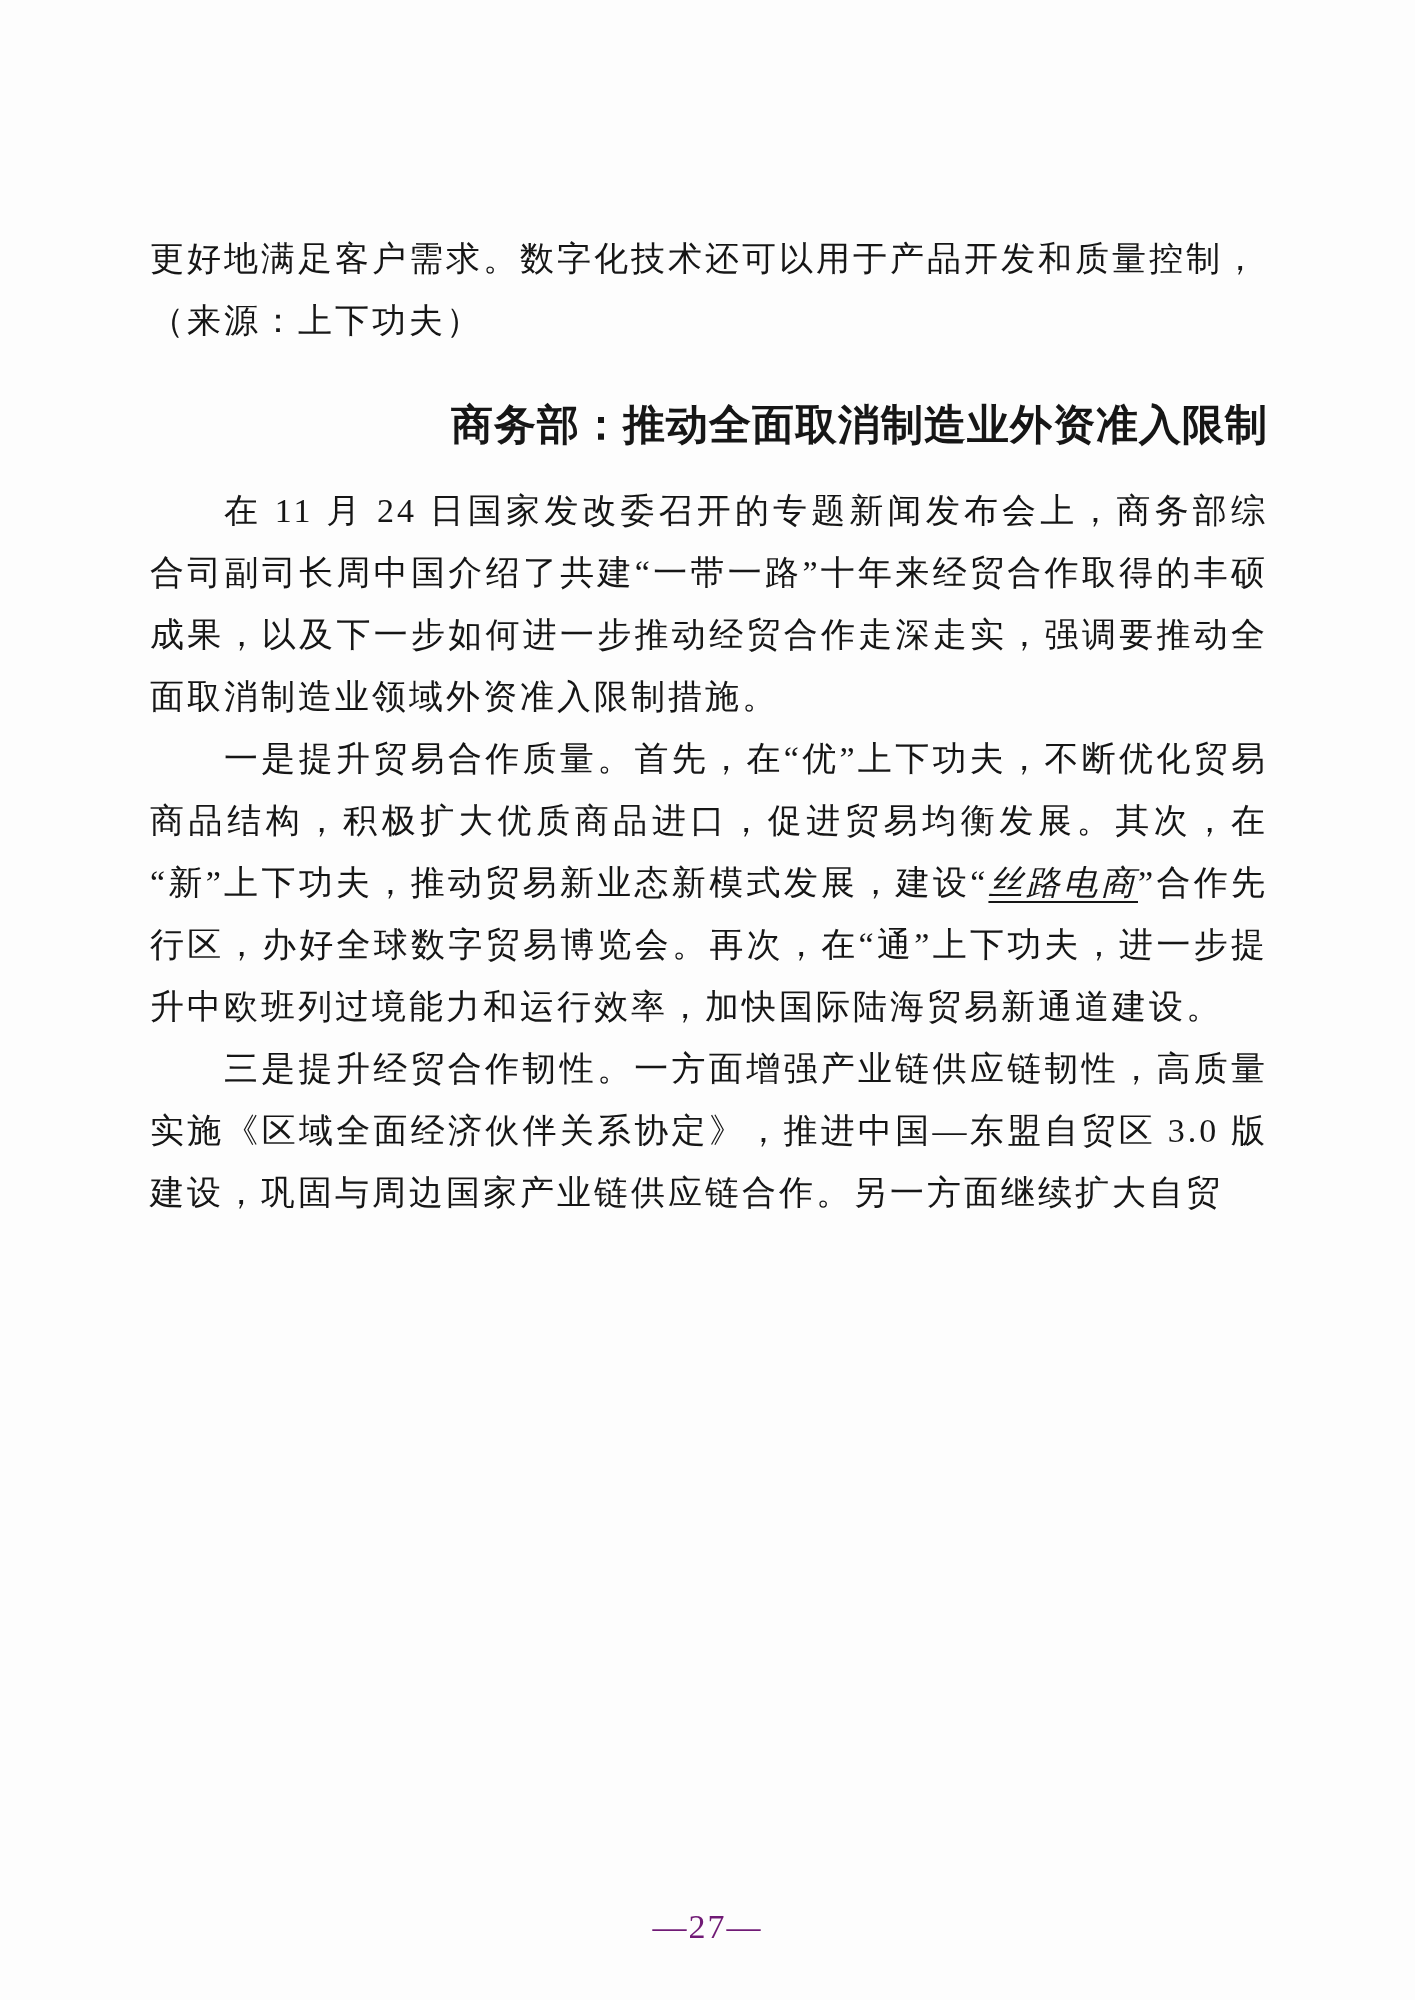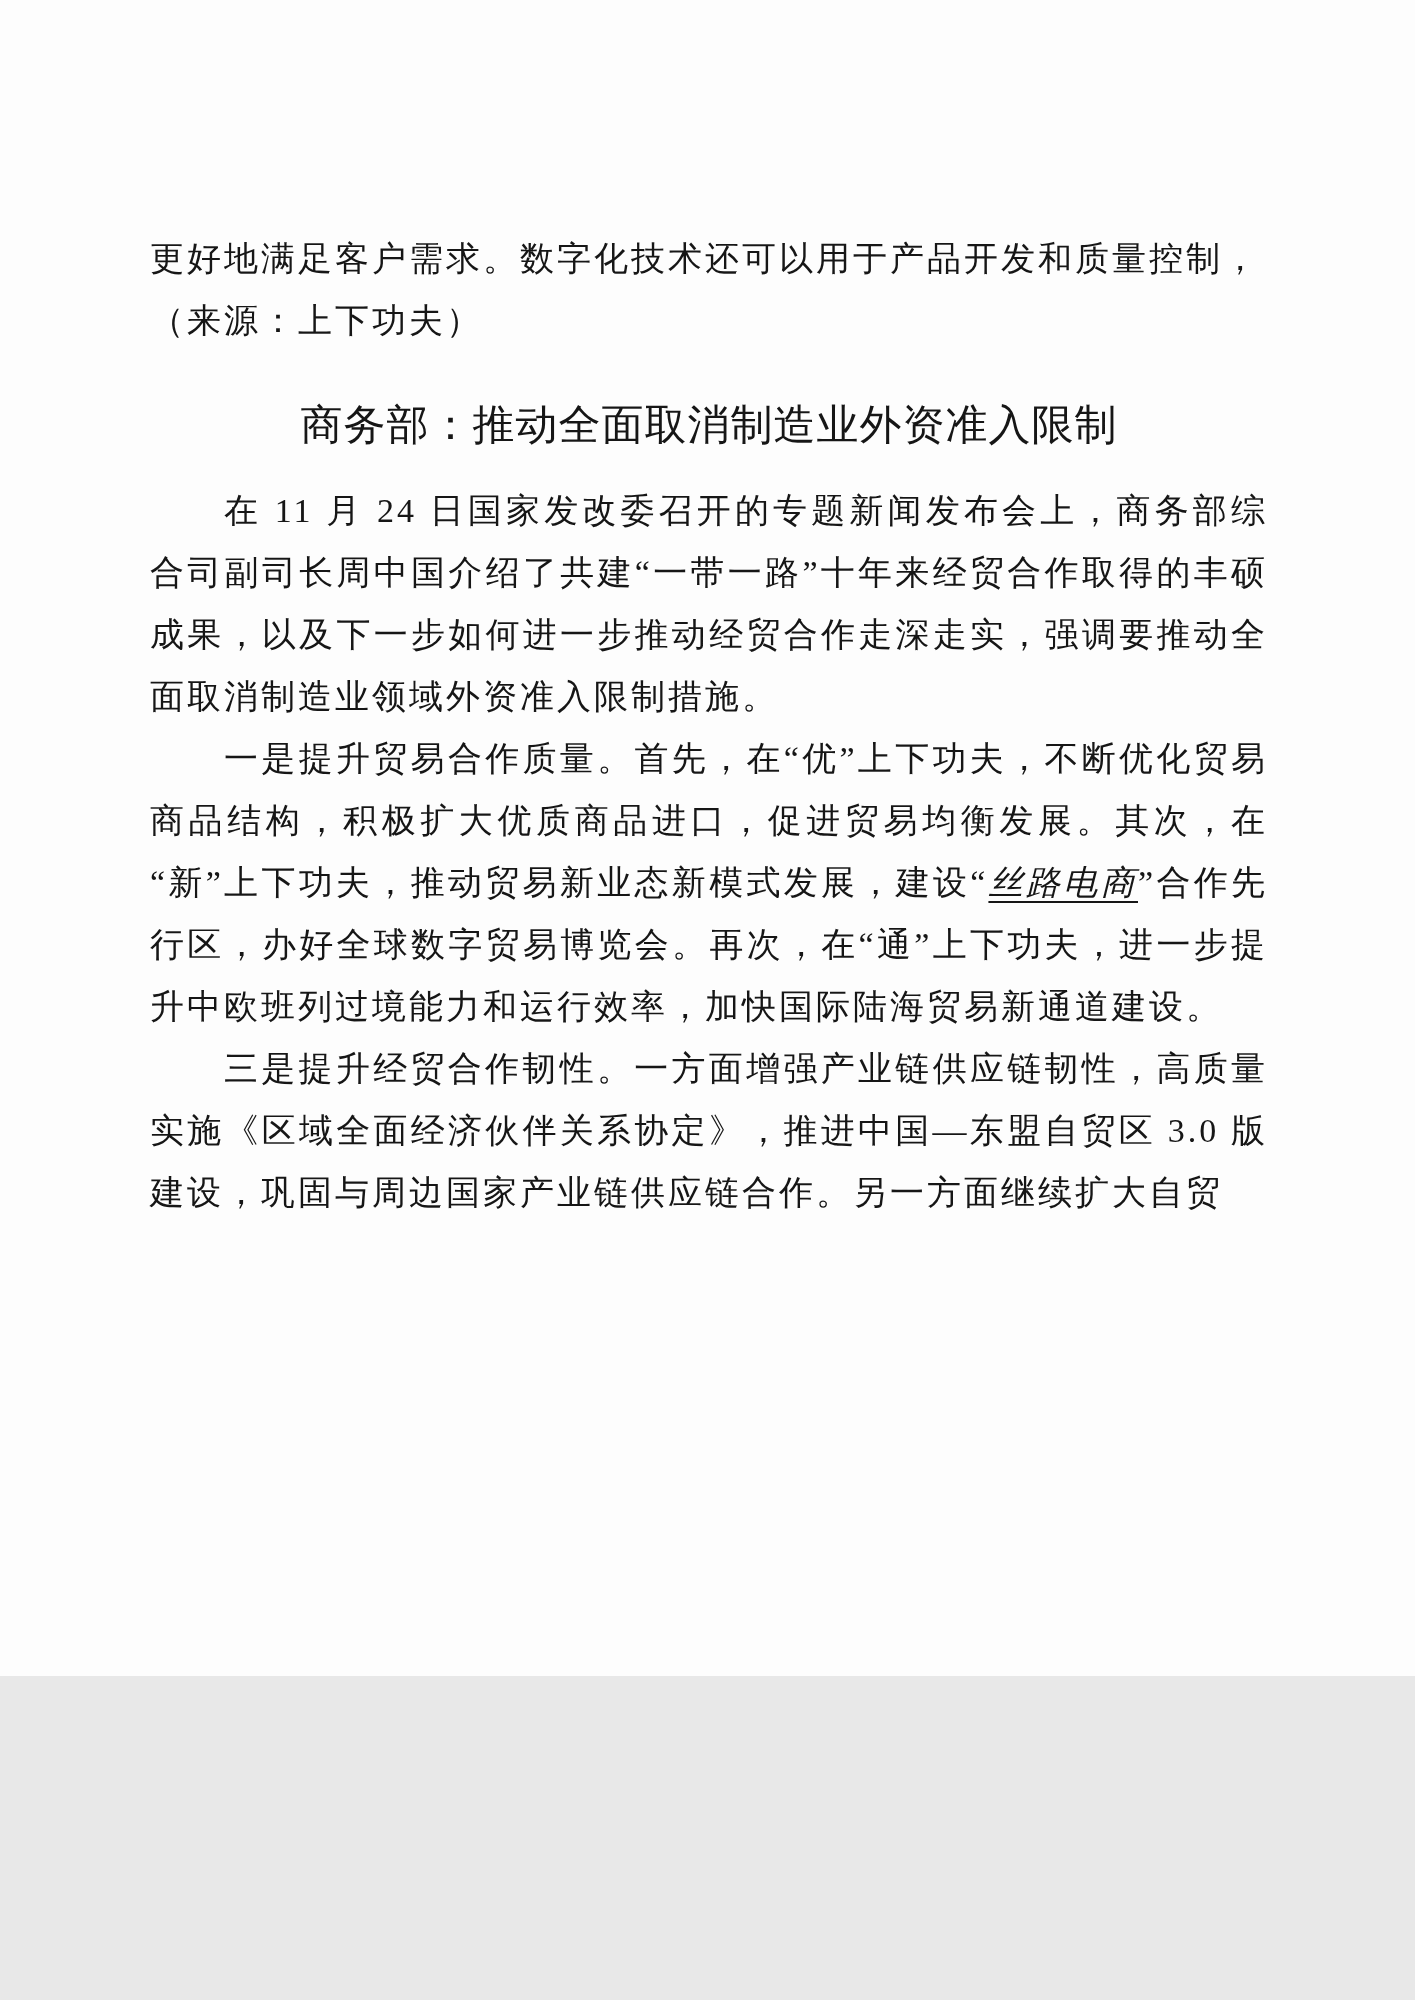--- a/index.html
+++ b/index.html
@@ -3,21 +3,21 @@
 <meta charset="utf-8">
 <style>
   html, body {
     margin: 0;
     padding: 0;
     background: #e8e8e8;
   }
   .page {
     position: relative;
     width: 1415px;
-    height: 1676px;
+    height: 2000px;
     margin: 0 auto;
     background: #fdfdfd;
     color: #161616;
     font-family: "Liberation Serif", "DejaVu Serif", serif;
     overflow: hidden;
   }
   .body-col {
     position: absolute;
     left: 150px;
     top: 228px;
@@ -32,24 +32,24 @@
     white-space: nowrap;
   }
   .tail-line2 {
     display: flex;
     justify-content: space-between;
     align-items: baseline;
   }
   .article-title {
     margin: 44px 0 26px 0;
     font-size: 42px;
-    font-weight: normal;
+    font-weight: bold;
     line-height: 58px;
     letter-spacing: 1px;
-    text-align: center;
+    text-align: right;
     text-indent: 0;
   }
   .para {
     margin: 0;
     text-indent: 74px;
   }
   .u {
     text-decoration: underline;
     text-decoration-thickness: 2px;
     text-underline-offset: 7px;

